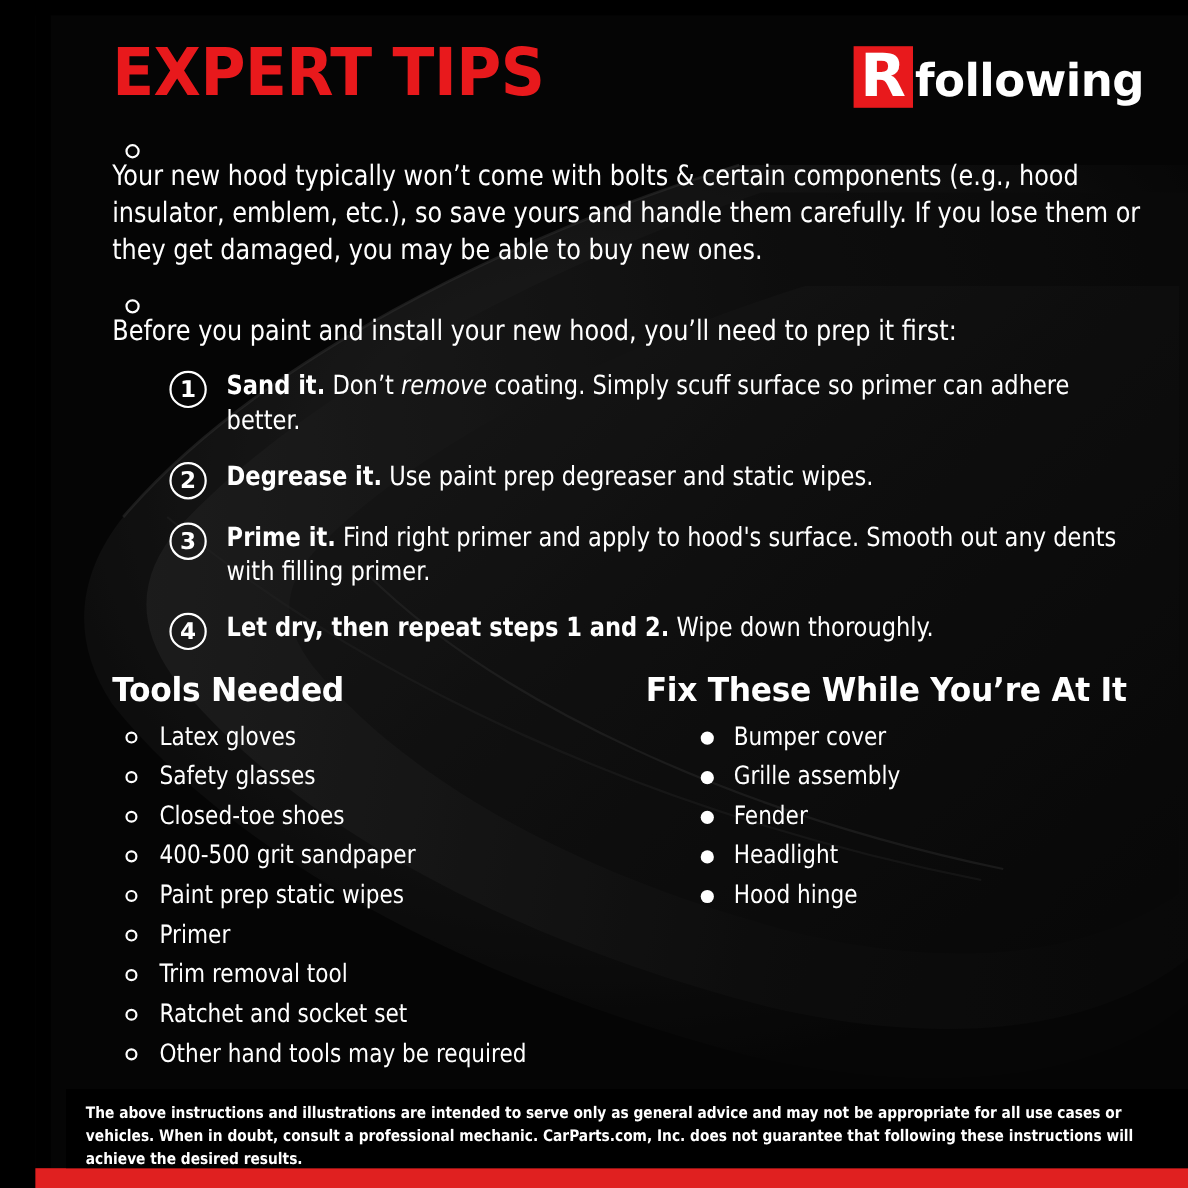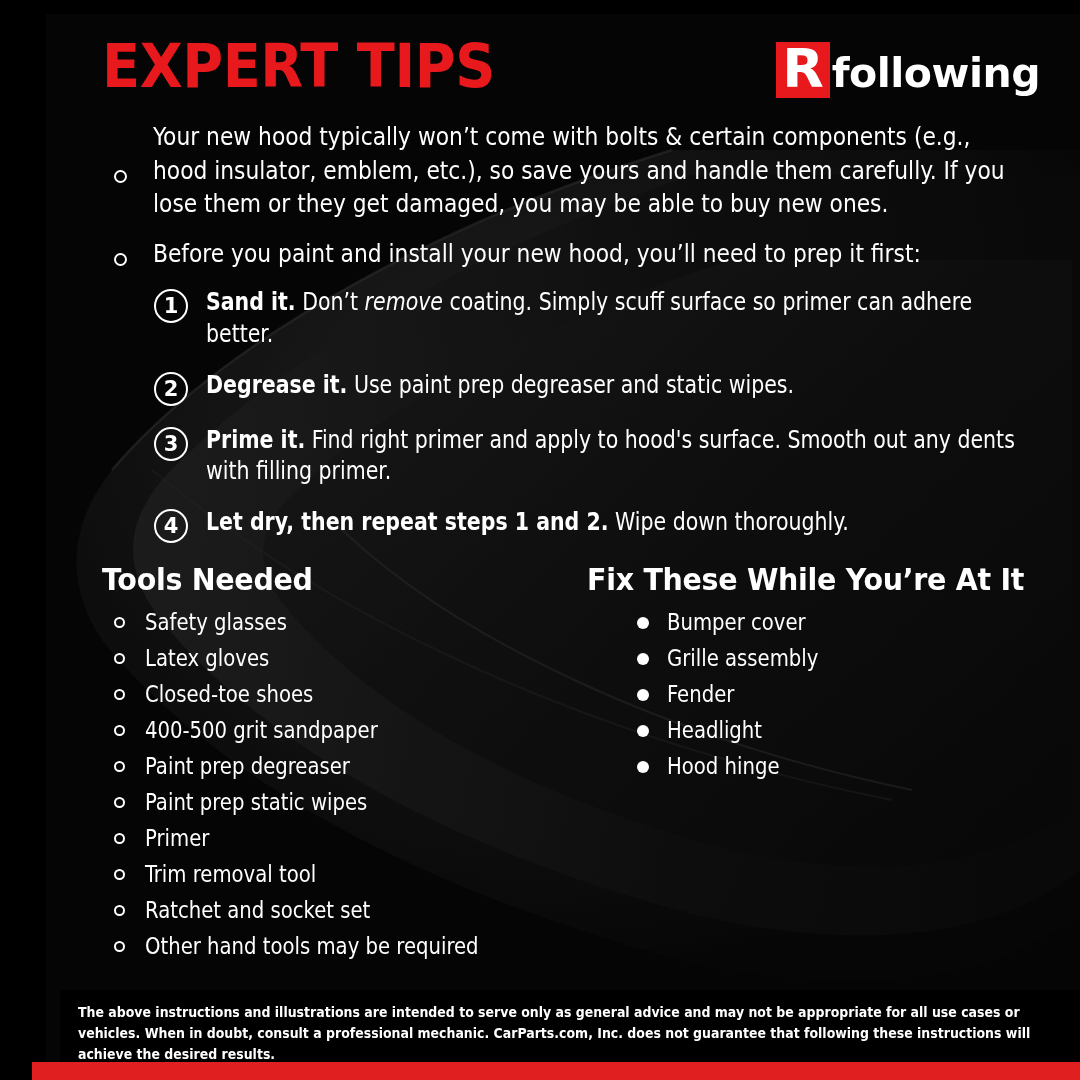--- a/index.html
+++ b/index.html
@@ -93,22 +93,23 @@
     margin-left: 2px;
     letter-spacing: -0.5px;
   }
 
   .bullets {
     margin-top: 22px;
     padding-left: 30px;
   }
   .bullet-row {
     display: flex;
-    align-items: center;
+    align-items: flex-start;
     margin-bottom: 16px;
+    flex-direction: column;
   }
   .hollow-dot {
     width: 13px; height: 13px;
     border: 2px solid #ffffff;
     border-radius: 50%;
     flex: 0 0 auto;
     margin: 11px 26px 0 12px;
   }
   .bullet-text {
     color: #fff;
@@ -315,37 +316,33 @@
 
     </div>
 
     <div class="columns">
 
       <div class="col-left">
         <div class="col-title">Tools Needed</div>
         <div>
           <div class="li-row">
               <span class="li-dot-hollow"></span>
+              <span class="li-text">Latex gloves</span>
+            </div>
+          <div class="li-row">
+              <span class="li-dot-hollow"></span>
               <span class="li-text">Safety glasses</span>
             </div>
           <div class="li-row">
               <span class="li-dot-hollow"></span>
-              <span class="li-text">Latex gloves</span>
-            </div>
-          <div class="li-row">
-              <span class="li-dot-hollow"></span>
               <span class="li-text">Closed-toe shoes</span>
             </div>
           <div class="li-row">
               <span class="li-dot-hollow"></span>
               <span class="li-text">400-500 grit sandpaper</span>
-            </div>
-          <div class="li-row">
-              <span class="li-dot-hollow"></span>
-              <span class="li-text">Paint prep degreaser</span>
             </div>
           <div class="li-row">
               <span class="li-dot-hollow"></span>
               <span class="li-text">Paint prep static wipes</span>
             </div>
           <div class="li-row">
               <span class="li-dot-hollow"></span>
               <span class="li-text">Primer</span>
             </div>
           <div class="li-row">

